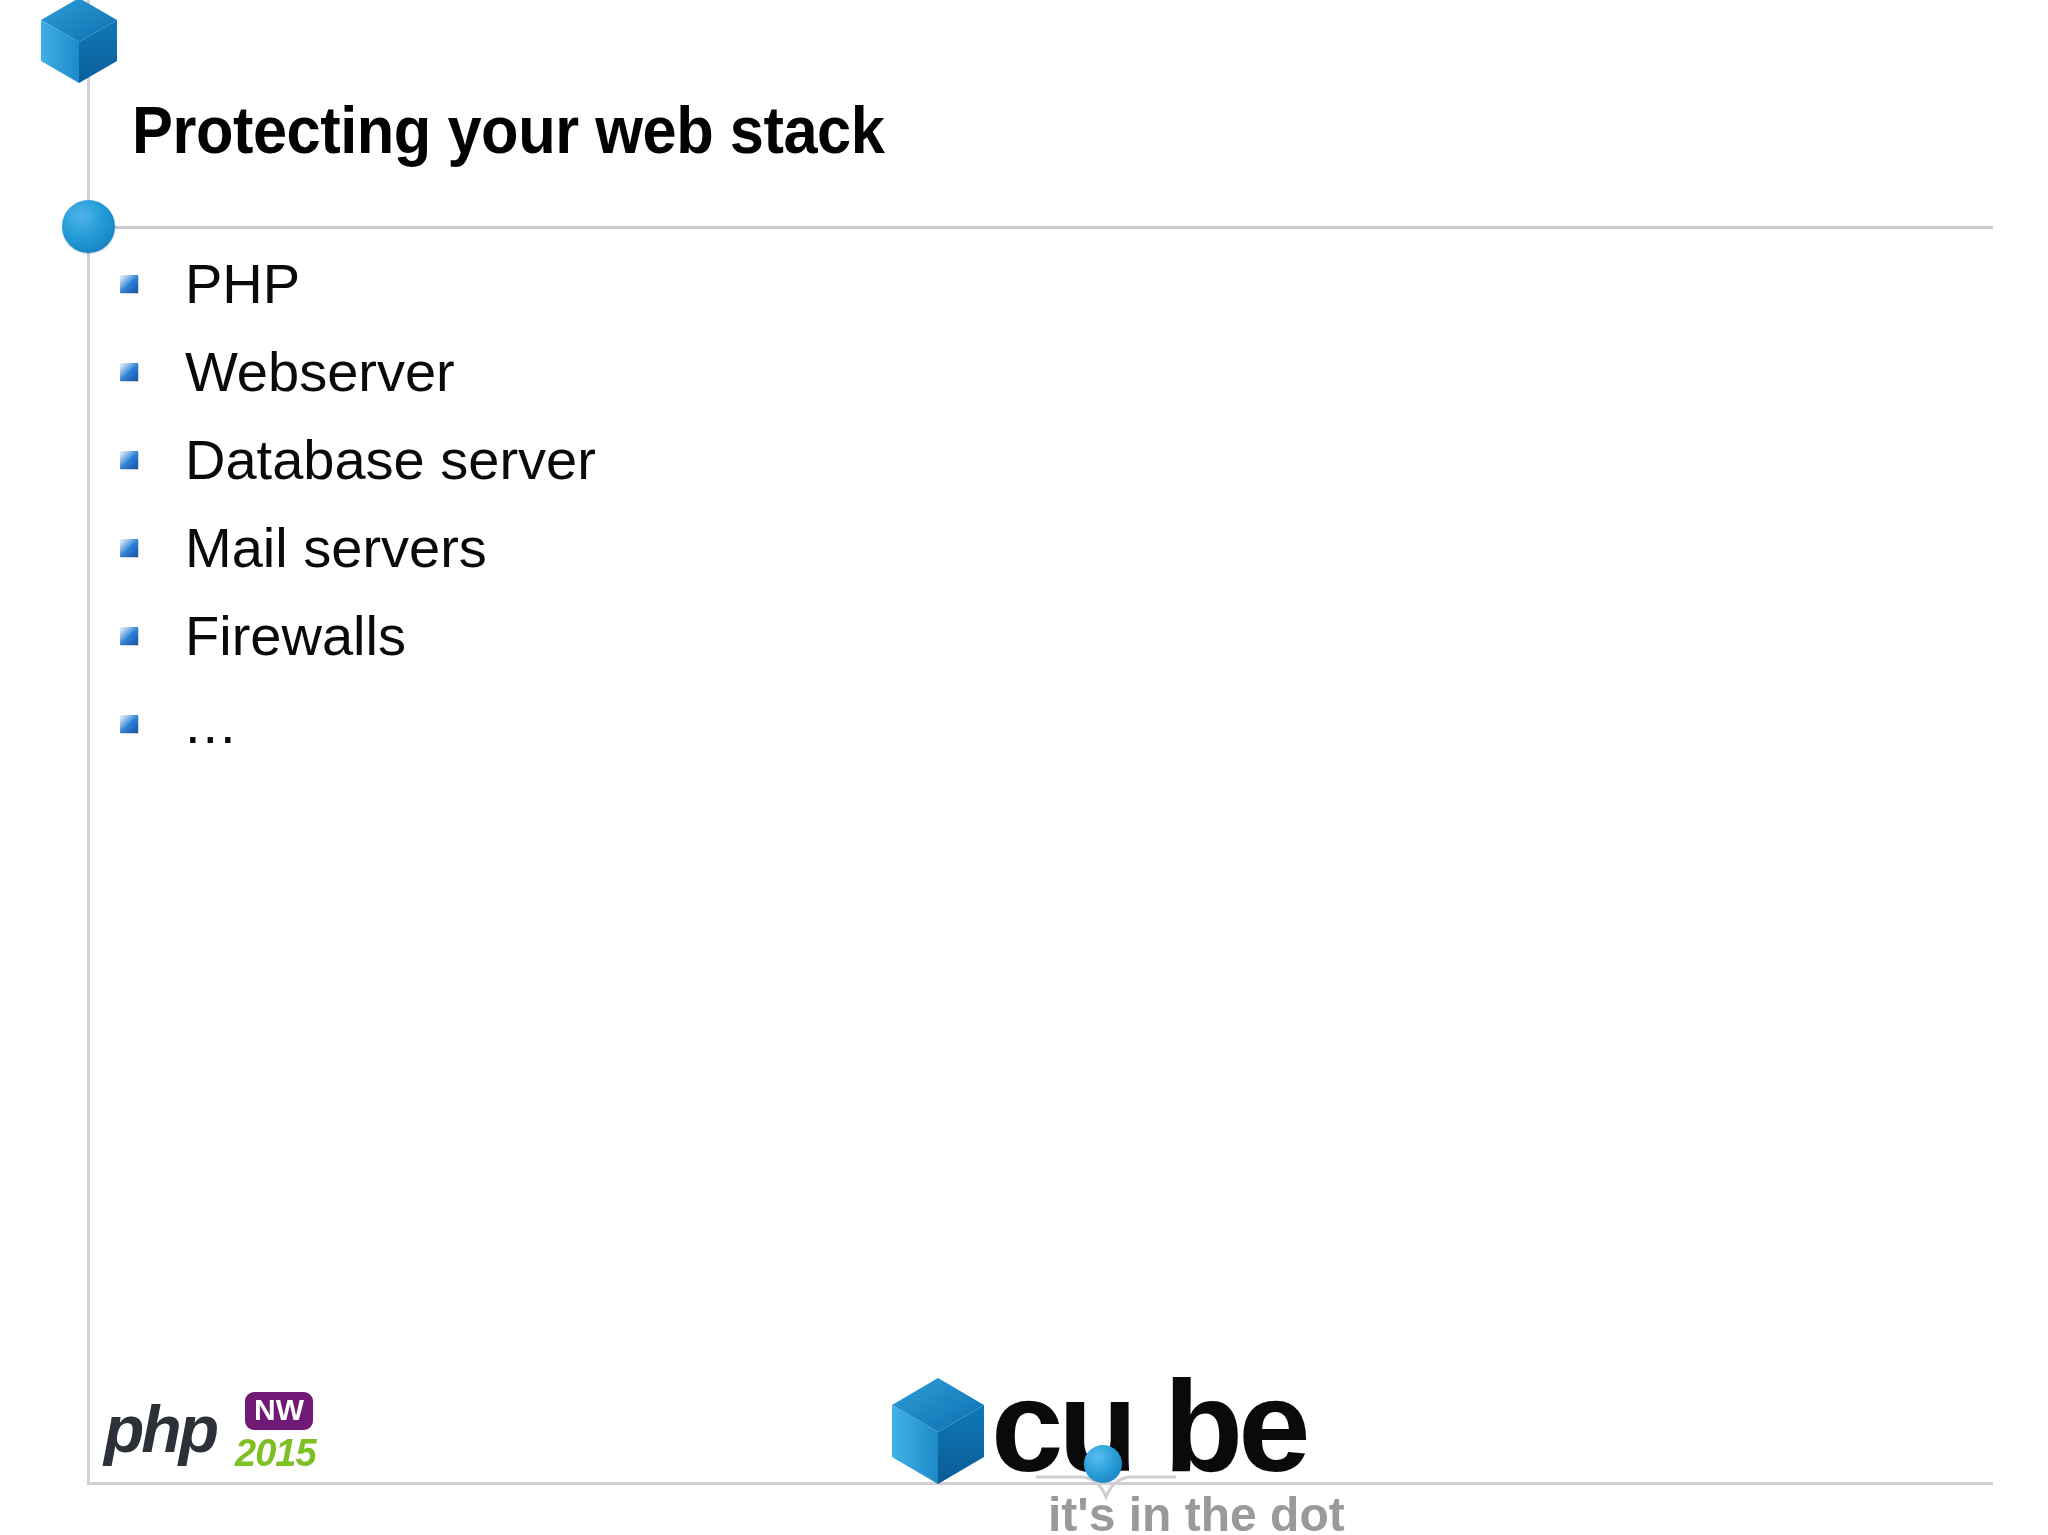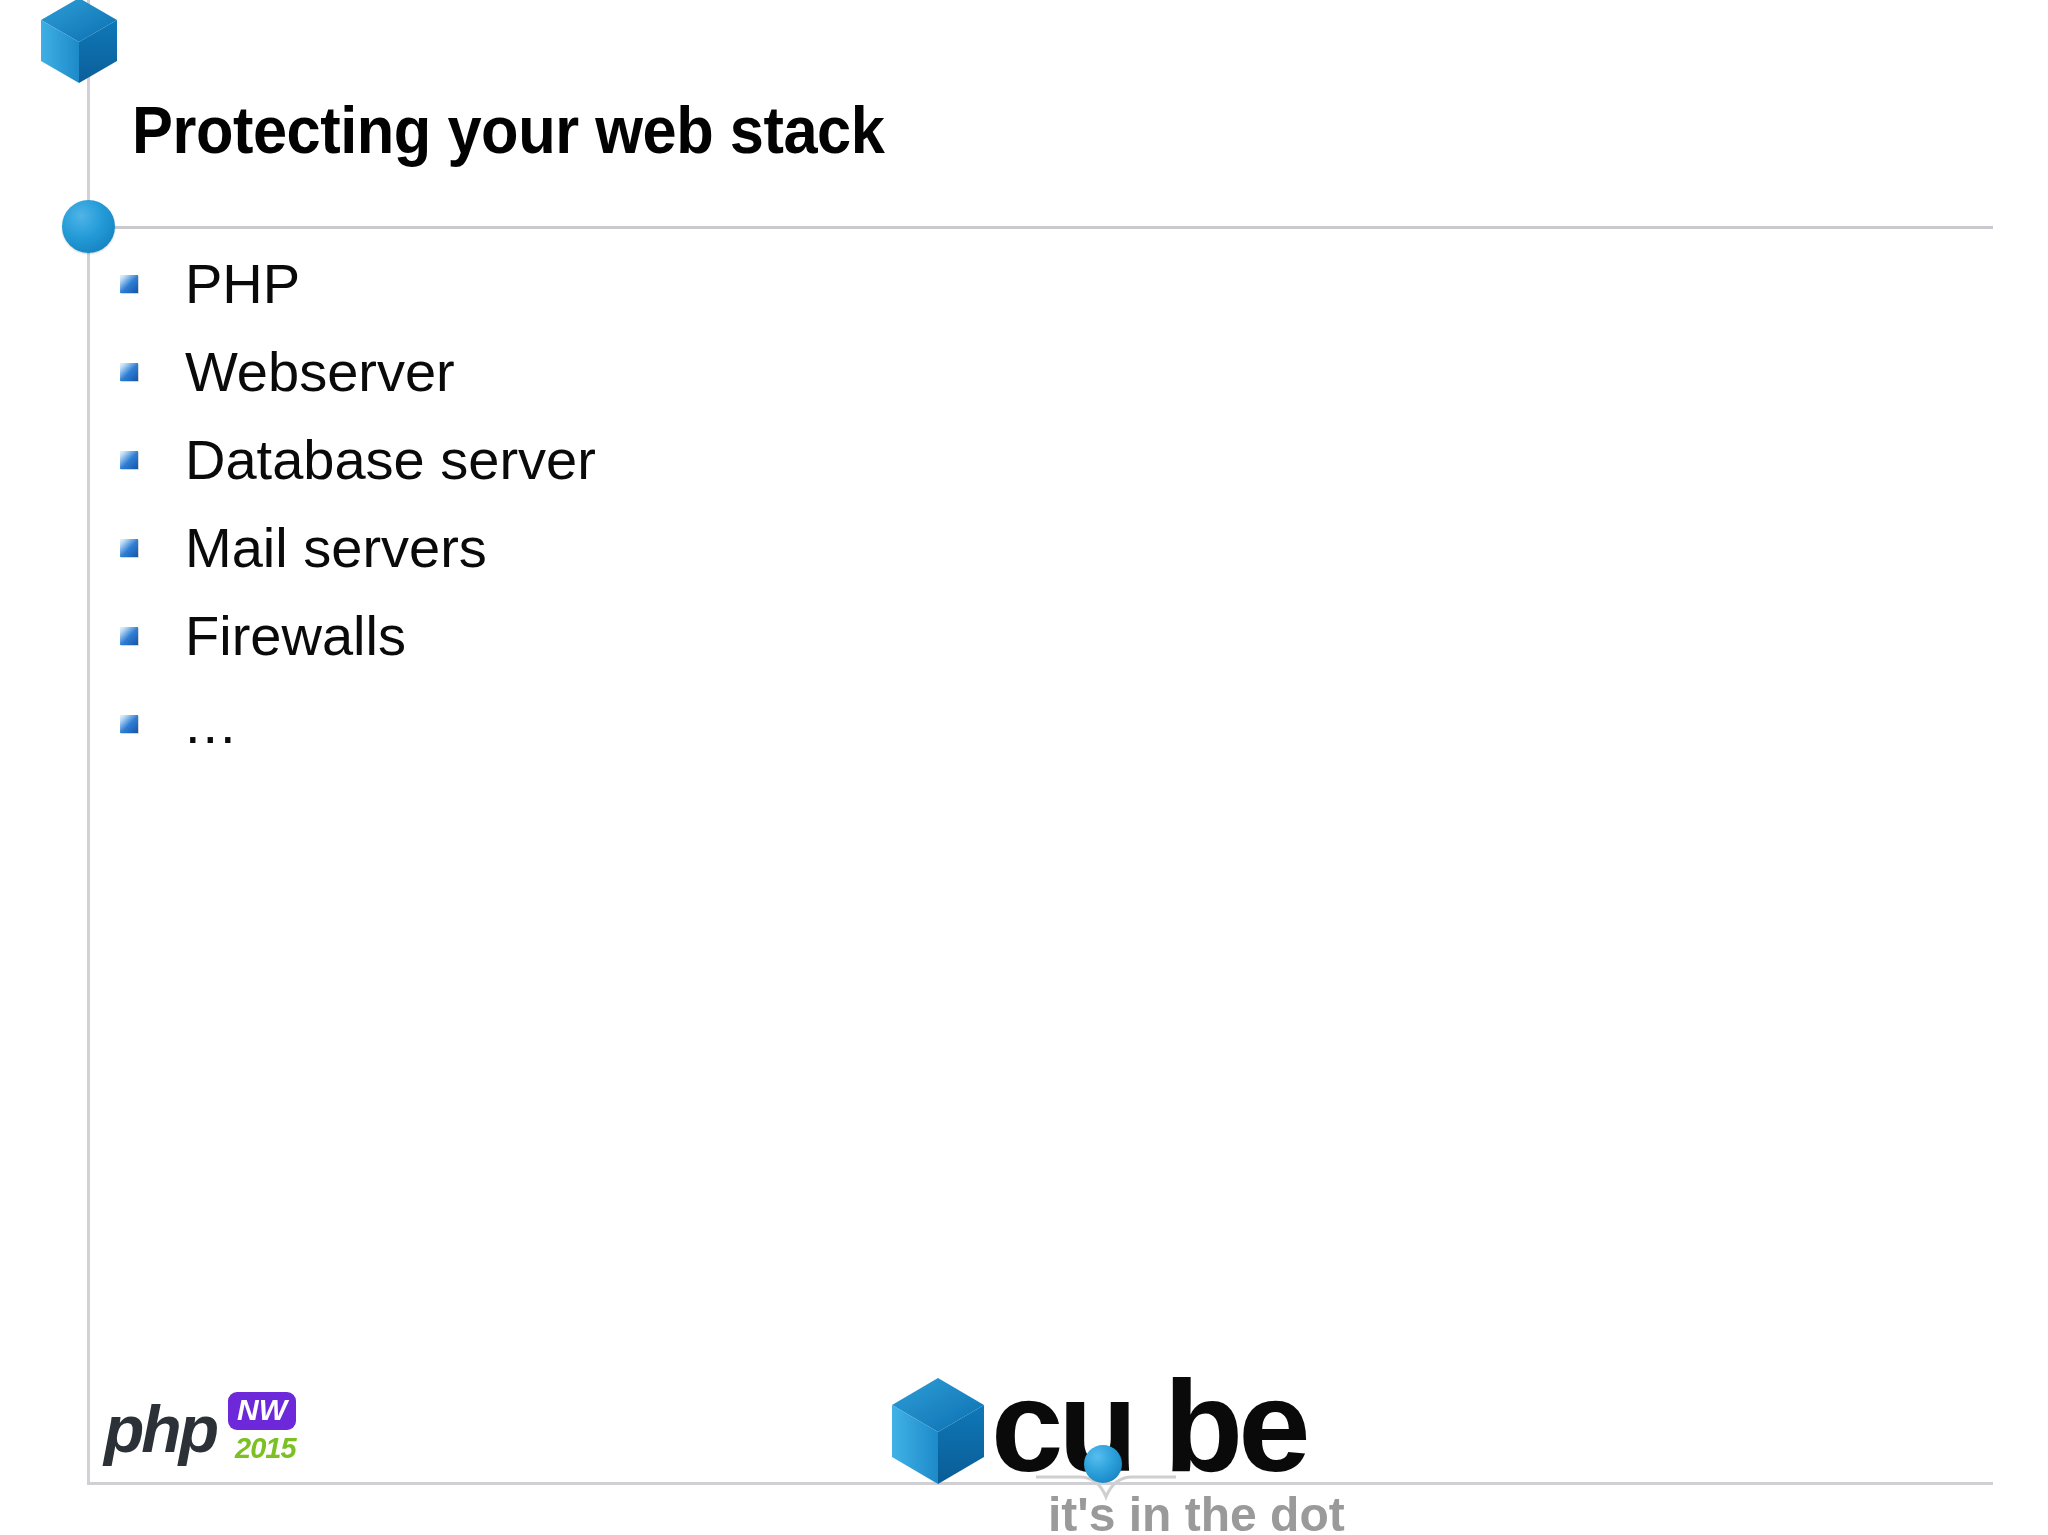--- a/index.html
+++ b/index.html
@@ -129,38 +129,37 @@
     top: 6px;
     font-size: 66px;
     font-weight: 700;
     font-style: italic;
     color: #2b3137;
     letter-spacing: -3px;
     line-height: 1;
   }
   .phpnw-badge {
     position: absolute;
-    left: 124px;
+    left: 141px;
     top: 2px;
-    background: #6d28d9;
+    background: #701a75;
     border-radius: 9px;
     padding: 2px 9px 4px 9px;
     color: #ffffff;
     font-size: 30px;
     font-weight: 700;
-    font-style: italic;
     line-height: 1.05;
     letter-spacing: 0px;
   }
   .phpnw-year {
     position: absolute;
     left: 131px;
     top: 44px;
     color: #7cc024;
-    font-size: 29px;
+    font-size: 38px;
     font-weight: 700;
     font-style: italic;
     line-height: 1;
     letter-spacing: -1px;
   }
 
   
   .cube-logo {
     position: absolute;
     left: 888px;

